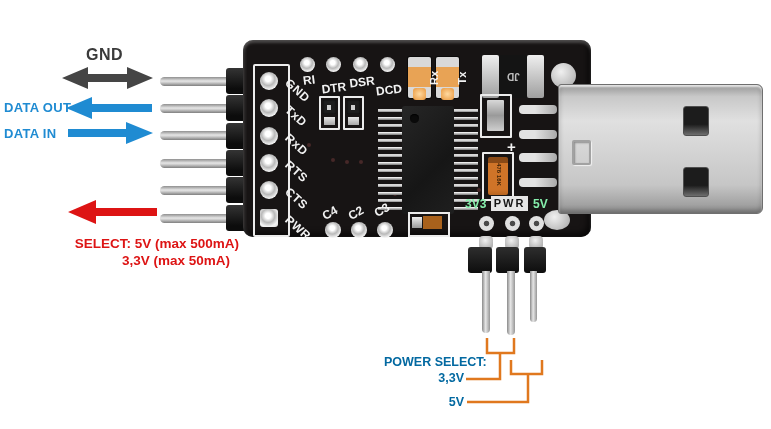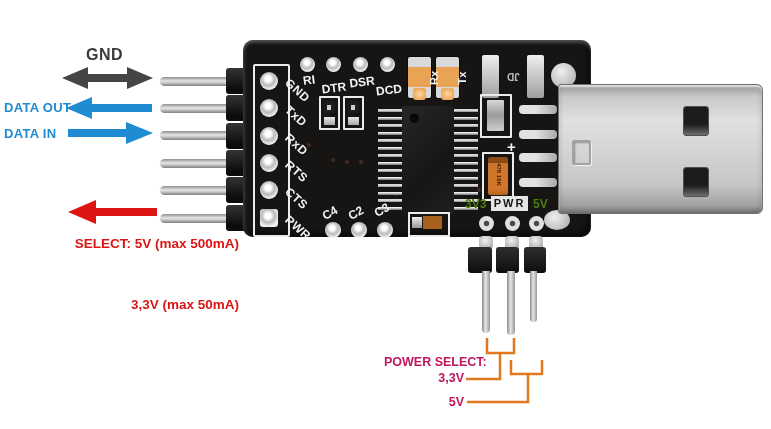--- a/index.html
+++ b/index.html
@@ -8,22 +8,22 @@
     font-family:"Liberation Sans","DejaVu Sans",sans-serif;
   }
   .abs{position:absolute;}
   
   .gnd-label{left:86px;top:46px;font-size:16px;font-weight:bold;color:#3a3a3a;letter-spacing:.5px;}
   .blue-label{color:#1f8bd2;font-size:13px;font-weight:bold;letter-spacing:.3px;}
   .data-out-label{left:4px;top:100px;}
   .data-in-label{left:4px;top:126px;}
   .red-text{color:#dd1414;font-size:13.5px;font-weight:bold;text-align:right;width:176px;line-height:17px;}
   .power-line1{left:63px;top:235px;}
-  .power-line2{left:63px;top:252px;margin-top:44px;}
-  .orange-text{color:#be185d;font-weight:bold;}
+  .power-line2{left:54px;top:252px;}
+  .orange-text{color:#0369a1;font-weight:bold;}
   .power-select-label{left:384px;top:355px;font-size:12.5px;}
   .sel-3v3-label{left:420px;top:371px;font-size:12.5px;width:44px;text-align:right;}
   .sel-5v-label{left:420px;top:395px;font-size:12.5px;width:44px;text-align:right;}
   
   .lpin{left:160px;width:69px;height:9px;border-radius:5px 0 0 5px;
     background:linear-gradient(to bottom,#8f8f8f,#e6e6e6 45%,#cfcfcf 60%,#7f7f7f);}
   .lspacer{left:226px;width:29px;height:26px;border-radius:3px;
     background:linear-gradient(to bottom,#343434,#0c0c0c 80%);}
   
   .pcb{left:243px;top:40px;width:348px;height:197px;background:#171414;border-radius:10px;
@@ -59,21 +59,21 @@
   .smd-grey{background:linear-gradient(to bottom,#d8d8d8,#9a9a9a 50%,#cfcfcf);border-radius:1px;}
   .tantalum{background:linear-gradient(to bottom,#8a4a16 0 15%,#cf7428 15% 85%,#b86520);border-radius:2px;}
   .tant-text{color:#3c2208;font-size:6px;line-height:7px;font-weight:bold;transform:rotate(90deg);transform-origin:center;width:30px;text-align:center;}
   .plus-mark{color:#f2f2f2;font-size:15px;font-weight:bold;}
   
   .dual-box{border:2px solid #ececec;width:17px;height:30px;top:56px;border-radius:1px;}
   .dual-dark{left:2px;top:2px;width:13px;height:14px;background:#1d1d1d;box-shadow:inset 0 0 2px #000;}
   .dual-dot{left:6px;top:7px;width:4px;height:5px;background:#cfcfcf;}
   .dual-pad{left:3px;top:19px;width:11px;height:8px;background:linear-gradient(#e8e8e8,#a8a8a8);}
   
-  .pwr-row-label{color:#4d7c0f;font-size:12px;font-weight:bold;top:157px;}
+  .pwr-row-label{color:#86efac;font-size:12px;font-weight:bold;top:157px;}
   .pwr-box{left:248px;top:156px;width:37px;height:15px;background:#e6e6e6;color:#141414;
     font-size:11px;font-weight:bold;text-align:center;line-height:15px;letter-spacing:2px;}
   .hole{width:15px;height:15px;border-radius:50%;top:176px;
     background:radial-gradient(circle,#4a4a4a 0 22%,#e0e0e0 30% 68%,#8f8f8f);}
   
   .usb-joint{left:276px;width:38px;height:9px;border-radius:4px;
     background:linear-gradient(to right,#e2e2e2 0 42%,#aaaaaa);}
   .shell-leg{border-radius:50%;background:radial-gradient(circle at 40% 35%,#f0f0f0,#a5a5a5);}
   
   .bot-box{left:165px;top:172px;width:38px;height:21px;border:2px solid #ececec;}

